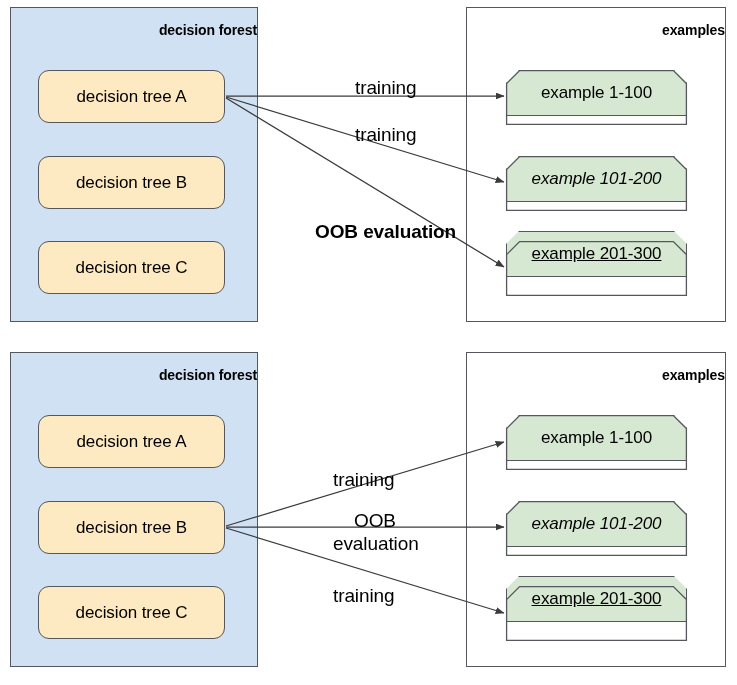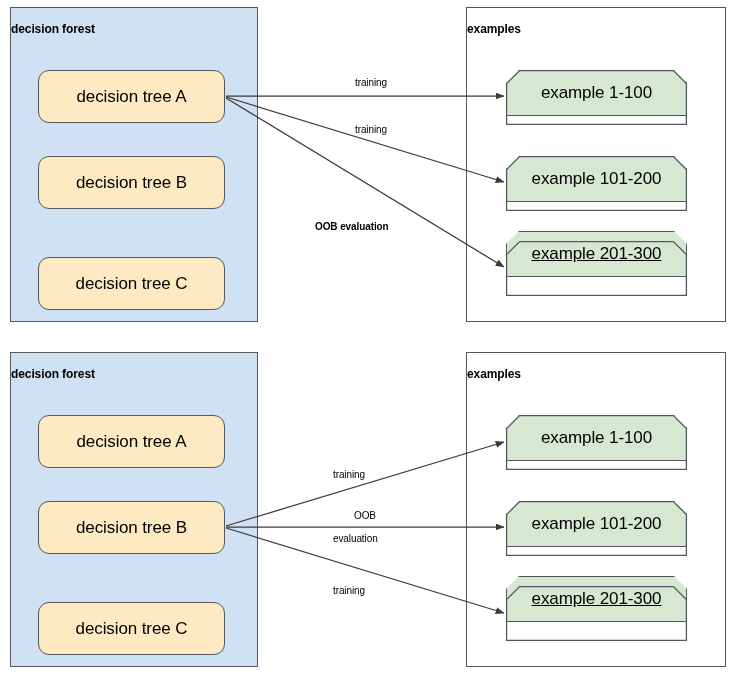--- a/index.html
+++ b/index.html
@@ -50,22 +50,22 @@
     top: 7px;
     width: 260px;
     height: 315px;
     background: #ffffff;
   }
   .group-title {
     position: absolute;
     left: 0;
     top: 14px;
     width: 100%;
-    text-align: left;
-    font-size: 12px;
+    text-align: right;
+    font-size: 14px;
     font-weight: bold;
     letter-spacing: -0.1px;
   }
 
   .node {
     position: absolute;
     box-sizing: border-box;
     display: flex;
     align-items: center;
     justify-content: center;
@@ -77,38 +77,38 @@
   .tree-node {
     left: 38px;
     width: 187px;
     height: 53px;
     background: #fde9c2;
     border: 1.3px solid #55575c;
     border-radius: 11px;
   }
   .tree-a { top: 70px; }
   .tree-b { top: 156px; }
-  .tree-c { top: 257px; }
+  .tree-c { top: 241px; }
 
   .example-node {
     left: 506px;
     width: 181px;
     height: 46px;
     background: #d6e8d2;
     border: 1.3px solid #55575c;
     
     clip-path: polygon(0 13px, 13px 0, calc(100% - 13px) 0, 100% 13px, 100% 100%, 0 100%);
   }
   .ex-1 { top: 70px; }
-  .ex-2 { top: 156px; }
+  .ex-2 { top: 156px; font-style: italic; }
   .ex-3 { top: 231px; text-decoration: underline; }
 
   .edge-label {
     position: absolute;
-    font-size: 10px;
+    font-size: 19px;
     letter-spacing: -0.1px;
     color: #000000;
     background: transparent;
     white-space: nowrap;
     text-align: center;
   }
 
   svg line, svg path, svg polyline { shape-rendering: geometricPrecision; }
 </style>
 </head>

